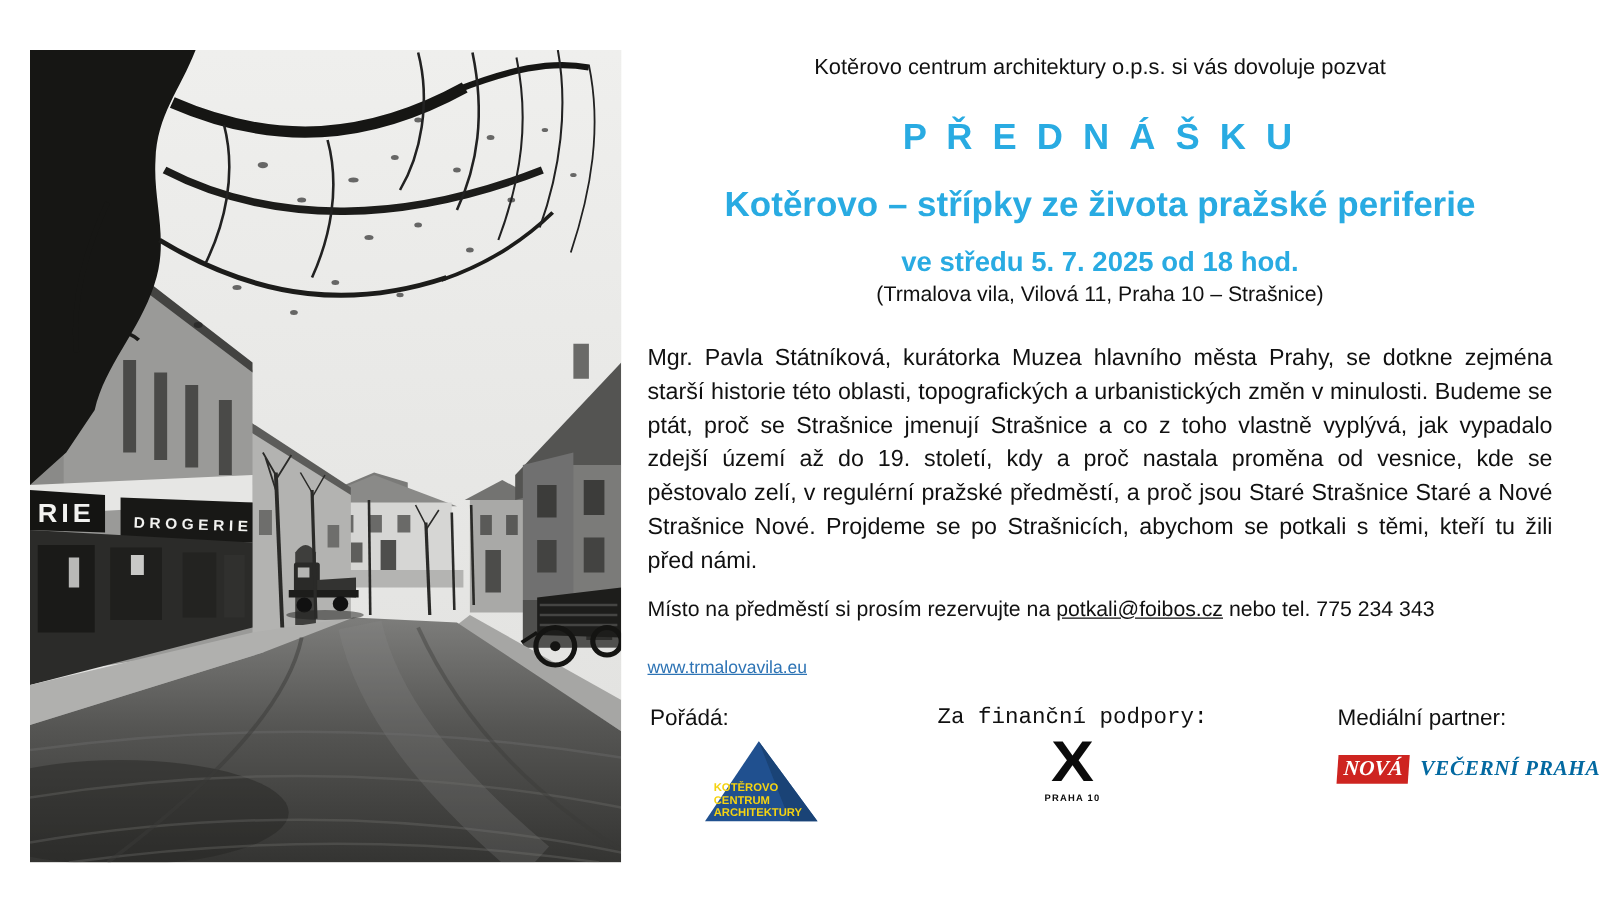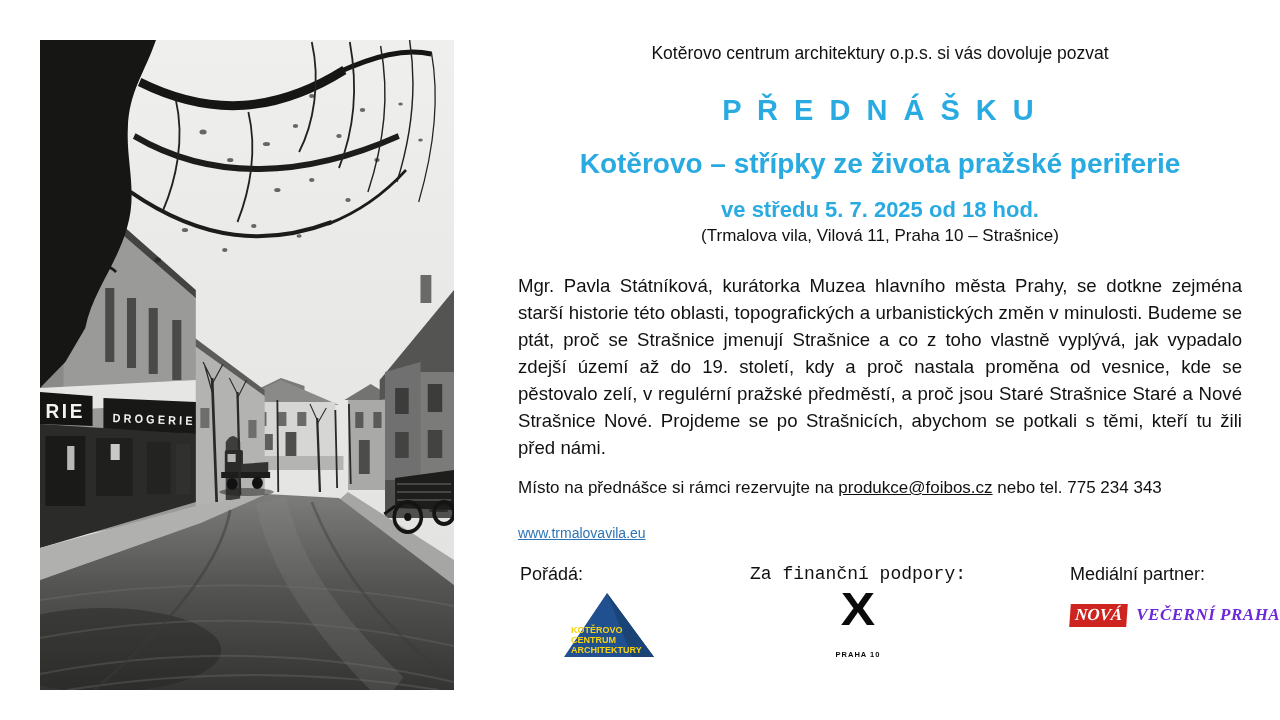--- a/index.html
+++ b/index.html
@@ -2,21 +2,21 @@
 <html lang="cs" style="--accent: #29ABE2; --link: #2E74B5; --novared: #CE2420;"><head>
 <meta charset="utf-8">
 <style>
   html,body{margin:0;padding:0;}
   body{
     width:1280px;height:720px;position:relative;overflow:hidden;
     background:#ffffff;color:#111;
     font-family:"Liberation Sans","DejaVu Sans",sans-serif;
   }
   .photo-frame{
-    position:absolute;left:40px;top:40px;width:414px;height:650px;
+    position:absolute;left:24px;top:40px;width:473px;height:650px;
     background:#e9e9e7;overflow:hidden;
   }
   .photo-frame svg{display:block;width:100%;height:100%;}
   .content{
     position:absolute;left:518px;top:32px;width:724px;
   }
   .c{text-align:center;}
   .intro-line{font-size:17.5px;margin:10px 0 0 0;line-height:22px;}
   .intro-line.second{margin-top:13px;}
   .title{
@@ -38,29 +38,29 @@
   .label-org{left:2px;}
   .label-fin{left:340px;transform:translateX(-50%);font-family:Liberation Mono, monospace;}
   .label-media{left:552px;}
   .logo-kotero{position:absolute;left:44px;top:27px;width:94px;height:70px;}
   .logo-praha{position:absolute;left:340px;top:22px;transform:translateX(-50%);text-align:center;line-height:1;}
   .logo-praha .x-glyph{
     font-size:46px;font-weight:bold;color:#0b0b0b;display:block;
     transform:scaleX(1.12);letter-spacing:0;
   }
   .logo-praha .x-caption{
-    display:block;font-size:7.5px;font-weight:bold;letter-spacing:1px;color:#0b0b0b;margin-top:19px;
+    display:block;font-size:7.5px;font-weight:bold;letter-spacing:1px;color:#0b0b0b;margin-top:3px;
   }
   .logo-nova{position:absolute;left:552px;top:40px;white-space:nowrap;
     font-family:"Liberation Serif","DejaVu Serif",serif;font-style:italic;font-weight:bold;}
   .logo-nova .nova-box{
     background:var(--novared);color:#fff;font-size:17px;padding:1px 5px 2px 5px;
     display:inline-block;transform:skewX(-4deg);
   }
-  .logo-nova .nova-rest{color:#6d28d9;font-size:17px;margin-left:5px;letter-spacing:.5px;}
+  .logo-nova .nova-rest{color:#0369a1;font-size:17px;margin-left:5px;letter-spacing:.5px;}
 </style>
 </head>
 <body>
 
 <div class="photo-frame">
   <svg viewBox="0 0 457 650" preserveAspectRatio="none">
     <defs>
       <linearGradient id="sky" x1="0" y1="0" x2="0" y2="1">
         <stop offset="0" stop-color="#efefed"></stop>
         <stop offset="1" stop-color="#e0e0de"></stop>
@@ -236,21 +236,21 @@
 <div class="content">
   <p class="intro-line c">Kotěrovo centrum architektury o.p.s. si vás dovoluje pozvat</p>
 
   <p class="title c">P Ř E D N Á Š K U</p>
   <p class="subtitle c">Kotěrovo – střípky ze života pražské periferie</p>
   <p class="datetime c">ve středu 5. 7. 2025 od 18 hod.</p>
   <p class="venue c">(Trmalova vila, Vilová 11, Praha 10 – Strašnice)</p>
 
   <p class="description">Mgr. Pavla Státníková, kurátorka Muzea hlavního města Prahy, se dotkne zejména starší historie této oblasti, topografických a urbanistických změn v minulosti. Budeme se ptát, proč se Strašnice jmenují Strašnice a co z toho vlastně vyplývá, jak vypadalo zdejší území až do 19. století, kdy a proč nastala proměna od vesnice, kde se pěstovalo zelí, v regulérní pražské předměstí, a proč jsou Staré Strašnice Staré a Nové Strašnice Nové. Projdeme se po Strašnicích, abychom se potkali s těmi, kteří tu žili před námi.</p>
 
-  <p class="reservation"><span>Místo na přednášce si rámci rezervujte na </span><a class="email" href="#">produkce@foibos.cz</a><span> nebo tel. 775 234 343</span></p>
+  <p class="reservation"><span>Místo na předměstí si prosím rezervujte na </span><a class="email" href="#">potkali@foibos.cz</a><span> nebo tel. 775 234 343</span></p>
 
   <p class="website"><a href="#">www.trmalovavila.eu</a></p>
 
   <div class="partners">
     <span class="partner-label label-org">Pořádá:</span>
     <span class="partner-label label-fin">Za finanční podpory:</span>
     <span class="partner-label label-media">Mediální partner:</span>
 
     <svg class="logo-kotero" viewBox="0 0 94 70">
       <polygon points="45,2 92,66 2,66" fill="#20508F"></polygon>

